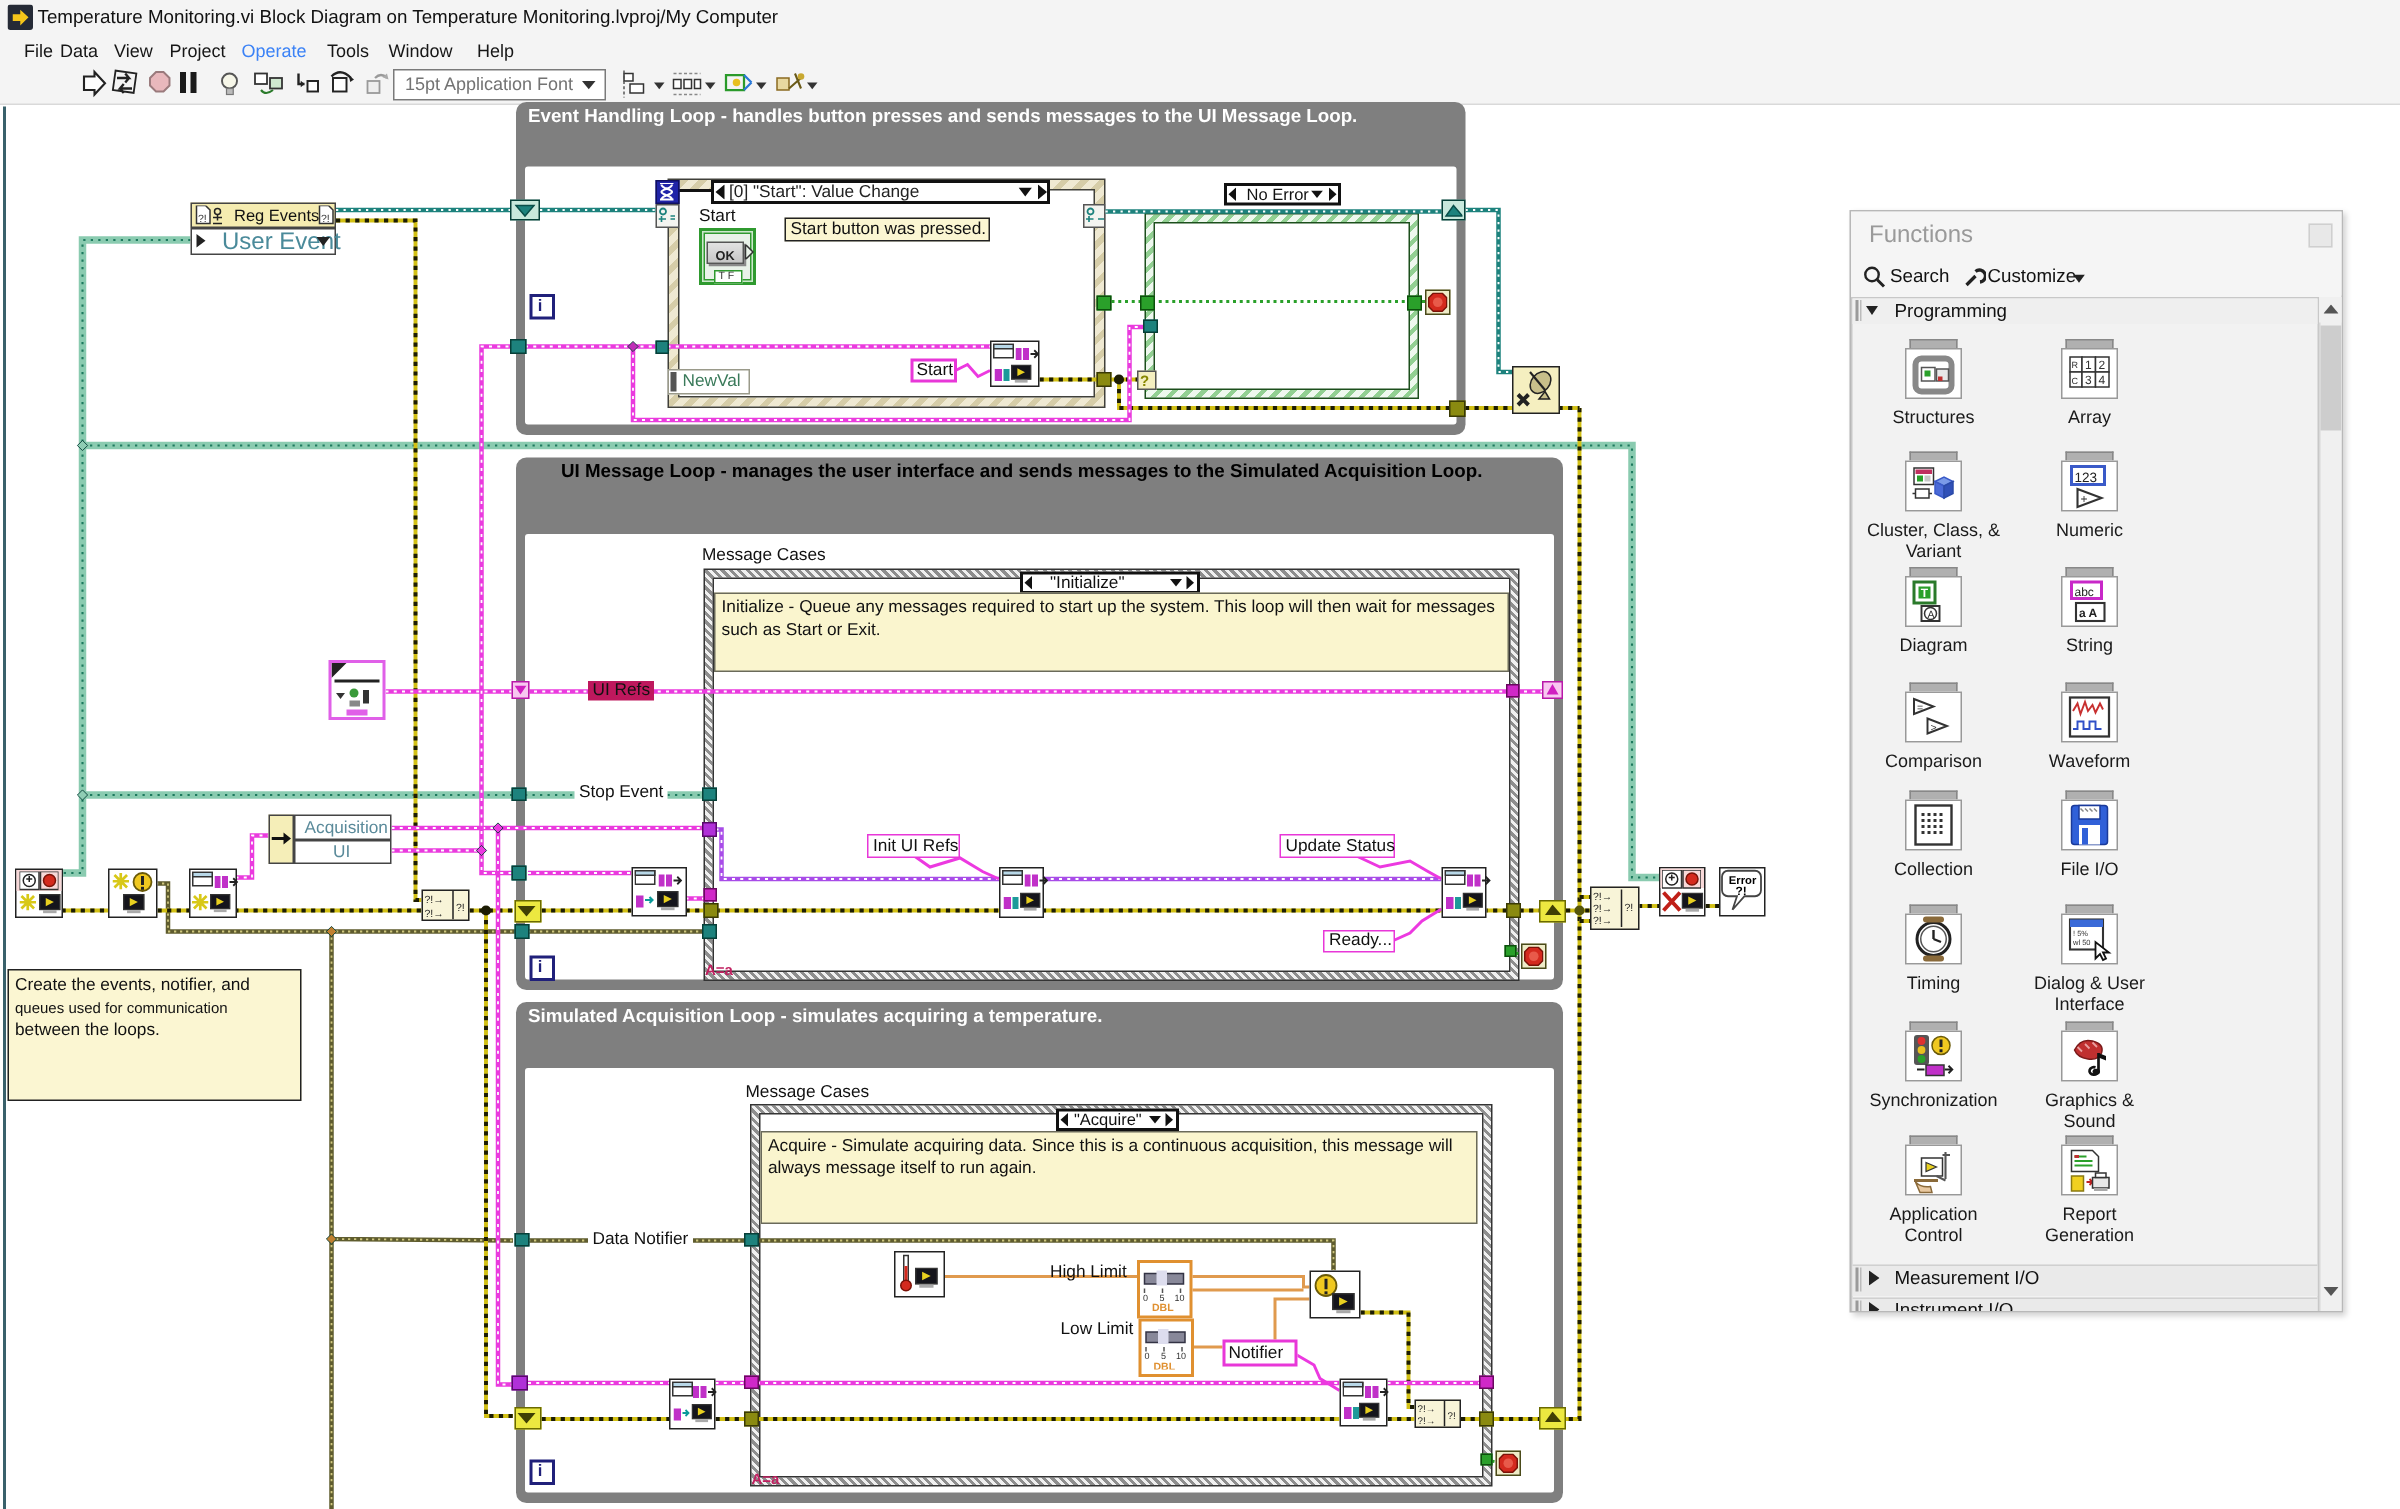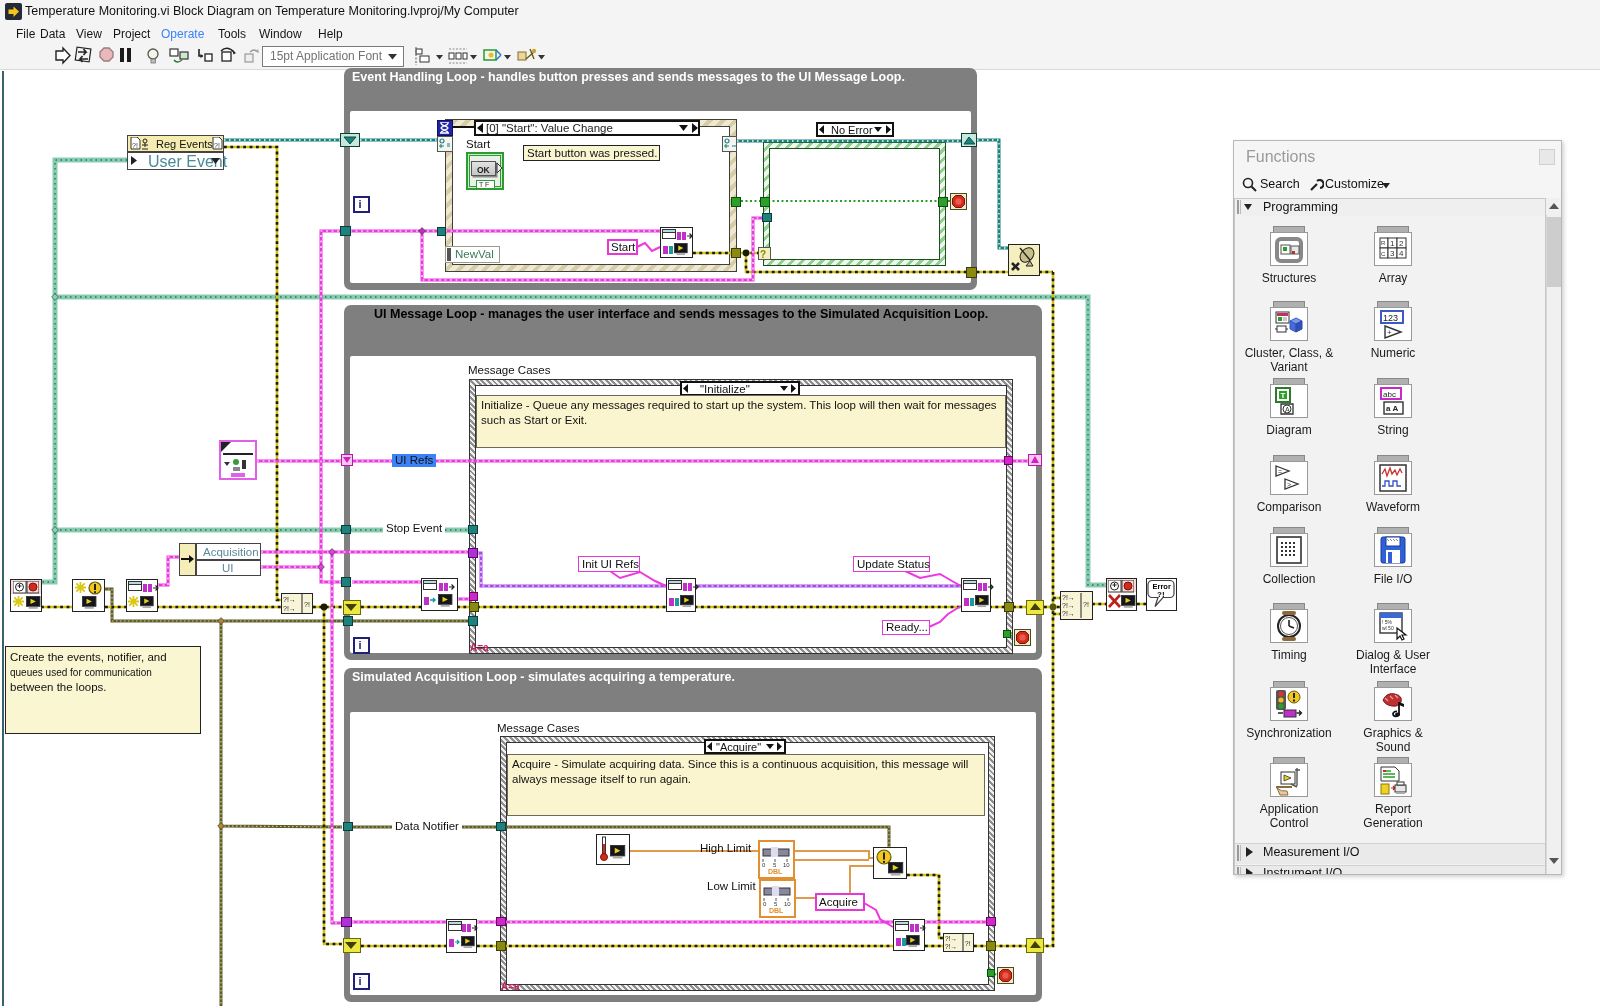--- a/index.html
+++ b/index.html
@@ -383,33 +383,33 @@
   </svg>
 <div class="a" style="z-index:6;left:1003px;top:630px;width:8px;height:8px;background:#2aa02a;border:1px solid #0c4f0c;"></div>
 <div class="a" style="z-index:6;left:987px;top:969px;width:8px;height:8px;background:#2aa02a;border:1px solid #0c4f0c;"></div>
 <div class="a" style="z-index:6;left:353px;top:196px;width:17px;height:17px;background:#fff;border:2.5px solid #20207a;"></div>
 <div class="a t" style="z-index:6;left:358.5px;top:198px;font-size:11px;color:#20207a;font-weight:bold;">i</div>
 <div class="a" style="z-index:6;left:353px;top:637px;width:17px;height:17px;background:#fff;border:2.5px solid #20207a;"></div>
 <div class="a t" style="z-index:6;left:358.5px;top:639px;font-size:11px;color:#20207a;font-weight:bold;">i</div>
 <div class="a" style="z-index:6;left:353px;top:973px;width:17px;height:17px;background:#fff;border:2.5px solid #20207a;"></div>
 <div class="a t" style="z-index:6;left:358.5px;top:975px;font-size:11px;color:#20207a;font-weight:bold;">i</div>
 <div class="a t" style="z-index:6;left:466px;top:138px;">Start</div>
-<div class="a t" style="z-index:6;left:392px;top:454px;background:#3b82f6;padding:0 3px;">UI Refs</div>
+<div class="a t" style="z-index:6;left:392px;top:454px;background:#be185d;padding:0 3px;">UI Refs</div>
 <div class="a t" style="z-index:6;left:383px;top:522px;background:#fff;padding:0 3px;">Stop Event</div>
 <div class="a t" style="z-index:6;left:392px;top:820px;background:#fff;padding:0 3px;">Data Notifier</div>
 <div class="a t" style="z-index:6;left:700px;top:842px;">High Limit</div>
 <div class="a t" style="z-index:6;left:707px;top:880px;">Low Limit</div>
 <div class="a" style="z-index:6;left:578px;top:556px;width:62px;height:16px;background:#fff;border:1px solid #e837d8;"></div>
 <div class="a t" style="z-index:6;left:582px;top:558px;font-size:11.5px;">Init UI Refs</div>
 <div class="a" style="z-index:6;left:853px;top:556px;width:77px;height:16px;background:#fff;border:1px solid #e837d8;"></div>
 <div class="a t" style="z-index:6;left:857px;top:558px;font-size:11.5px;">Update Status</div>
 <div class="a" style="z-index:6;left:882px;top:620px;width:48px;height:15px;background:#fff;border:1px solid #e837d8;"></div>
 <div class="a t" style="z-index:6;left:886px;top:621px;font-size:11.5px;">Ready...</div>
 <div class="a" style="z-index:6;left:815px;top:893px;width:50px;height:18px;background:#fff;border:2px solid #e837d8;"></div>
-<div class="a t" style="z-index:6;left:819px;top:896px;font-size:11.5px;">Acquire</div>
+<div class="a t" style="z-index:6;left:819px;top:896px;font-size:11.5px;">Notifier</div>
 <div class="a" style="z-index:6;left:607px;top:239px;width:31px;height:16px;background:#fff;border:2px solid #e837d8;"></div>
 <div class="a t" style="z-index:6;left:611px;top:241px;font-size:11.5px;">Start</div>
 <div class="a" style="z-index:6;left:445px;top:246px;width:55px;height:17px;background:#fff;border:1px solid #9a9a8a;"></div>
 <div class="a" style="z-index:6;left:447px;top:248px;width:4px;height:13px;background:#555;"></div>
 <div class="a t" style="z-index:6;left:455px;top:248px;font-size:11.5px;color:#3a7a5a;">NewVal</div>
 <div class="a" style="z-index:6;left:523px;top:145px;width:137px;height:16px;background:#fbf6d2;border:1px solid #222;"></div>
 <div class="a t" style="z-index:6;left:527px;top:147px;font-size:11.5px;">Start button was pressed.</div>
 <div class="a" style="z-index:6;left:5px;top:646px;width:196px;height:88px;background:#fbf6d2;border:1px solid #222;"></div>
 <div class="a t" style="z-index:6;left:10px;top:651px;font-size:11.5px;">Create the events, notifier, and</div>
 <div class="a t" style="z-index:6;left:10px;top:666px;font-size:10px;">queues used for communication</div>

